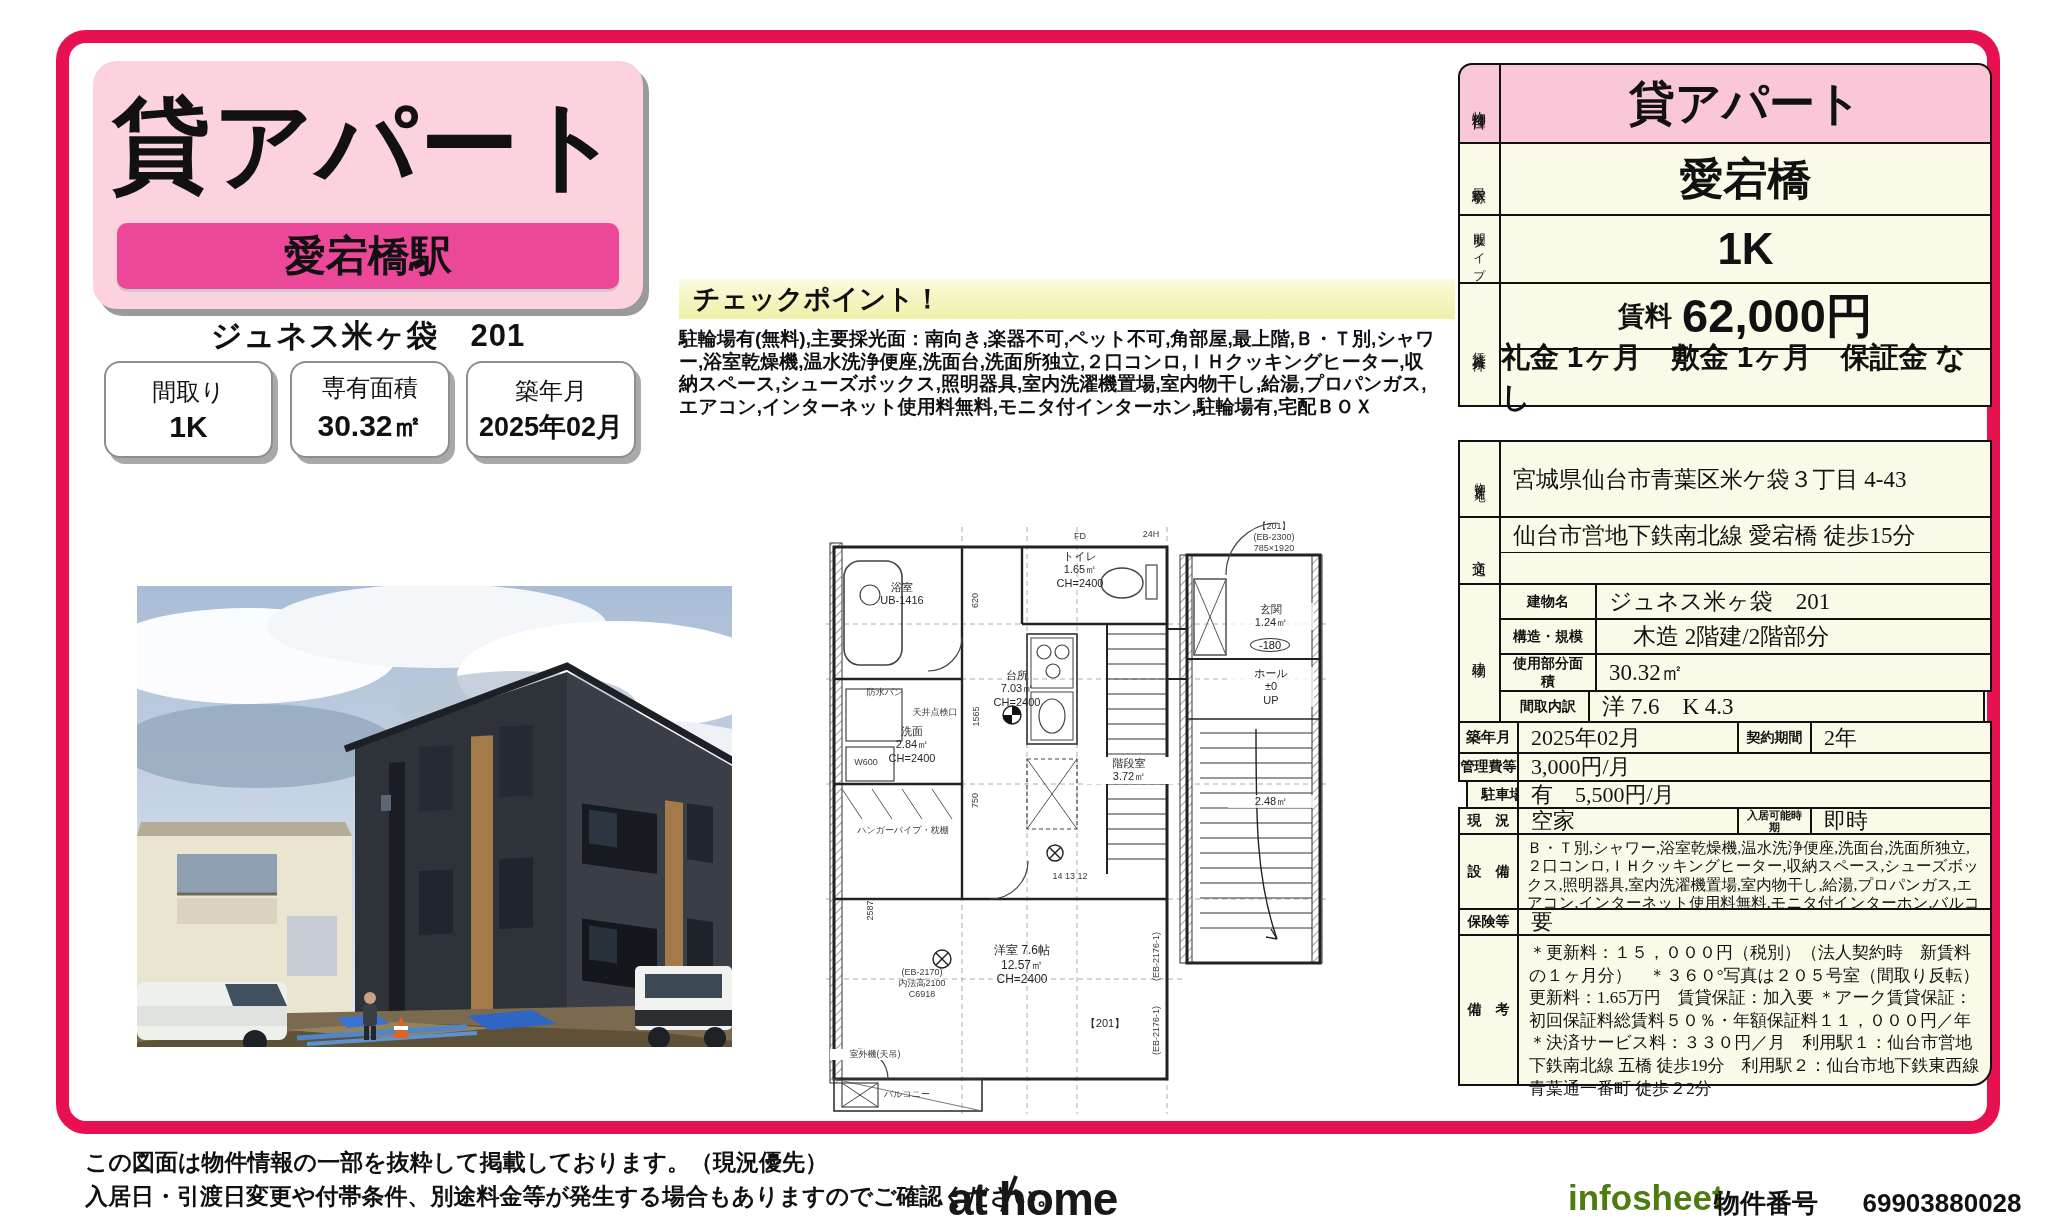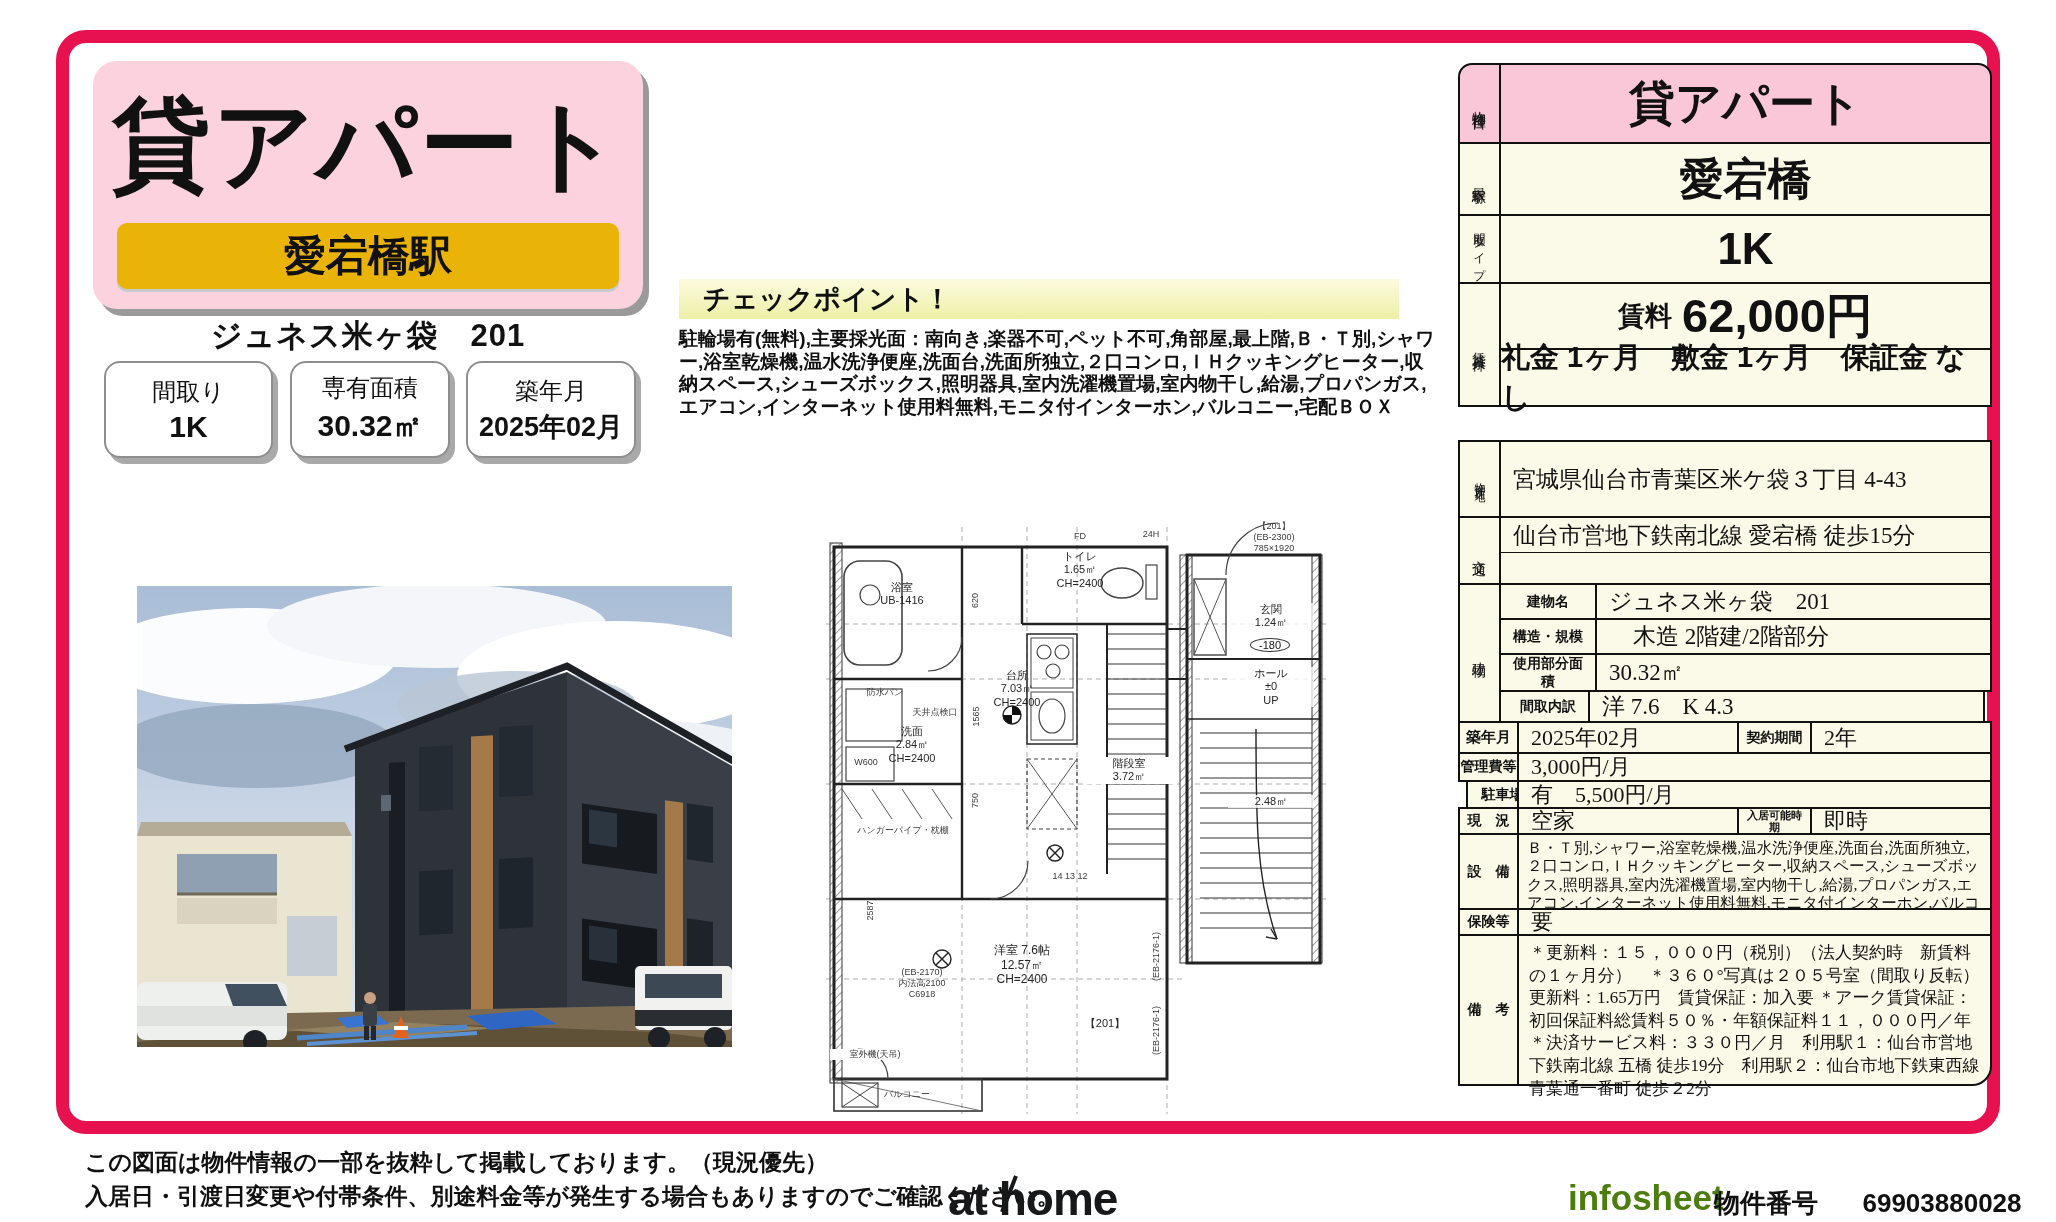--- a/index.html
+++ b/index.html
@@ -4,32 +4,32 @@
 <style>
   html,body{margin:0;padding:0;background:#fff;}
   body{width:2056px;height:1222px;position:relative;font-family:"Liberation Sans",sans-serif;color:#111;}
   .abs{position:absolute;box-sizing:border-box;}
   
   .frame{left:56px;top:30px;width:1944px;height:1104px;border:13px solid #e8114f;border-radius:30px;background:#fff;}
   
   .title-box{left:93px;top:61px;width:550px;height:248px;background:#fbd2de;border-radius:24px;box-shadow:6px 7px 0 #9a9a9a;}
   .main-title{left:0;top:6px;width:100%;height:158px;display:flex;align-items:center;justify-content:center;
     font-size:99px;font-weight:bold;letter-spacing:2px;color:#111;}
-  .station-box{left:24px;top:162px;width:502px;height:66px;background:#eab308;border-radius:10px;box-shadow:0 3px 0 #c9c9c9;
+  .station-box{left:24px;top:162px;width:502px;height:66px;background:#ec4899;border-radius:10px;box-shadow:0 3px 0 #c9c9c9;
     display:flex;align-items:center;justify-content:center;font-size:42px;font-weight:bold;}
   .bldg-line{left:93px;top:316px;width:550px;height:40px;display:flex;align-items:center;justify-content:center;
     font-size:31px;font-weight:bold;letter-spacing:1px;}
   
   .spec-box{top:361px;height:97px;background:#fff;border:2px solid #8e8e8e;border-radius:16px;box-shadow:5px 6px 0 #a9a9a9;
     display:flex;flex-direction:column;align-items:center;justify-content:center;gap:2px;}
   .spec-label{font-size:24px;}
   .spec-value{font-size:30px;font-weight:bold;}
   
-  .cp-band{left:679px;top:279px;width:720px;height:40px;background:linear-gradient(#fbfbdf,#eef0a6);
-    display:flex;align-items:center;padding-left:24px;font-size:27px;font-weight:bold;color:#101010;}
+  .cp-band{left:679px;top:279px;width:776px;height:40px;background:linear-gradient(#fbfbdf,#eef0a6);
+    display:flex;align-items:center;padding-left:14px;font-size:27px;font-weight:bold;color:#101010;}
   .cp-body{left:679px;top:328px;width:758px;height:116px;font-size:19px;line-height:22.5px;font-weight:bold;color:#101010;
     letter-spacing:0;}
   
   .photo{left:137px;top:586px;width:595px;height:461px;overflow:hidden;}
   
   .plan{left:822px;top:519px;width:510px;height:601px;background:#fff;}
   .plan-label{position:absolute;text-align:center;white-space:pre-line;line-height:1.22;color:#262626;font-size:11px;}
   .plan-small{font-size:9px;color:#3a3a3a;}
   .rot{transform:rotate(-90deg);transform-origin:center;}
   .oval{border:1.2px solid #333;border-radius:50%;padding:0 8px;display:inline-block;font-size:11px;}
@@ -64,21 +64,21 @@
 <div class="abs spec-box" style="left:290px;width:160px;">
   <div class="spec-label">専有面積</div>
   <div class="spec-value">30.32㎡</div>
 </div>
 <div class="abs spec-box" style="left:466px;width:170px;">
   <div class="spec-label">築年月</div>
   <div class="spec-value" style="font-size:27px;">2025年02月</div>
 </div>
 
 <div class="abs cp-band">チェックポイント！</div>
-<div class="abs cp-body">駐輪場有(無料),主要採光面：南向き,楽器不可,ペット不可,角部屋,最上階,Ｂ・Ｔ別,シャワー,浴室乾燥機,温水洗浄便座,洗面台,洗面所独立,２口コンロ,ＩＨクッキングヒーター,収納スペース,シューズボックス,照明器具,室内洗濯機置場,室内物干し,給湯,プロパンガス,エアコン,インターネット使用料無料,モニタ付インターホン,バルコニー,宅配ＢＯＸ</div>
+<div class="abs cp-body">駐輪場有(無料),主要採光面：南向き,楽器不可,ペット不可,角部屋,最上階,Ｂ・Ｔ別,シャワー,浴室乾燥機,温水洗浄便座,洗面台,洗面所独立,２口コンロ,ＩＨクッキングヒーター,収納スペース,シューズボックス,照明器具,室内洗濯機置場,室内物干し,給湯,プロパンガス,エアコン,インターネット使用料無料,モニタ付インターホン,駐輪場有,宅配ＢＯＸ</div>
 
 <div class="abs photo">
 <svg width="595" height="461" viewBox="0 0 595 461">
   <defs>
     <linearGradient id="sky" x1="0" y1="0" x2="0" y2="1">
       <stop offset="0" stop-color="#a9bdd6"></stop>
           <stop offset="0.6" stop-color="#cfdae8"></stop>
           <stop offset="1" stop-color="#e4e9ef"></stop>
     </linearGradient>
   </defs>

